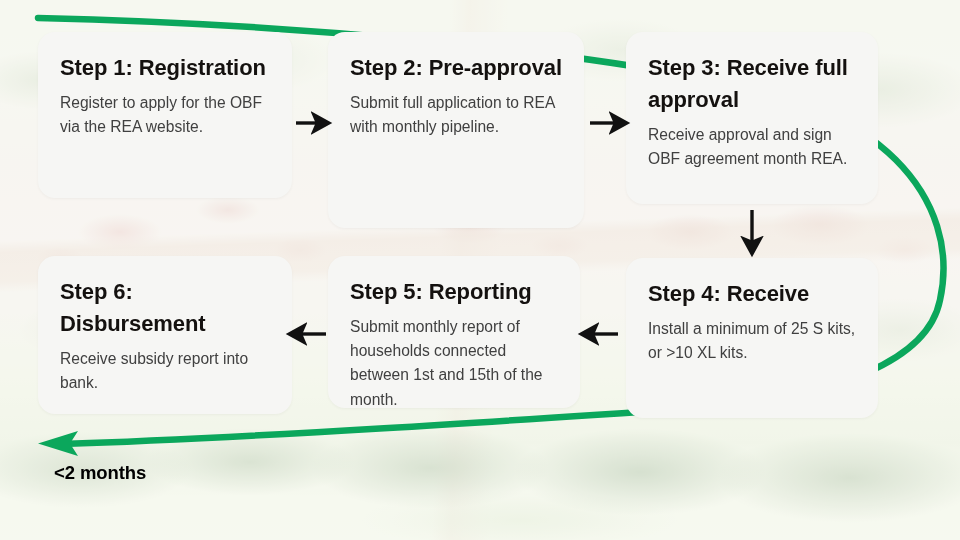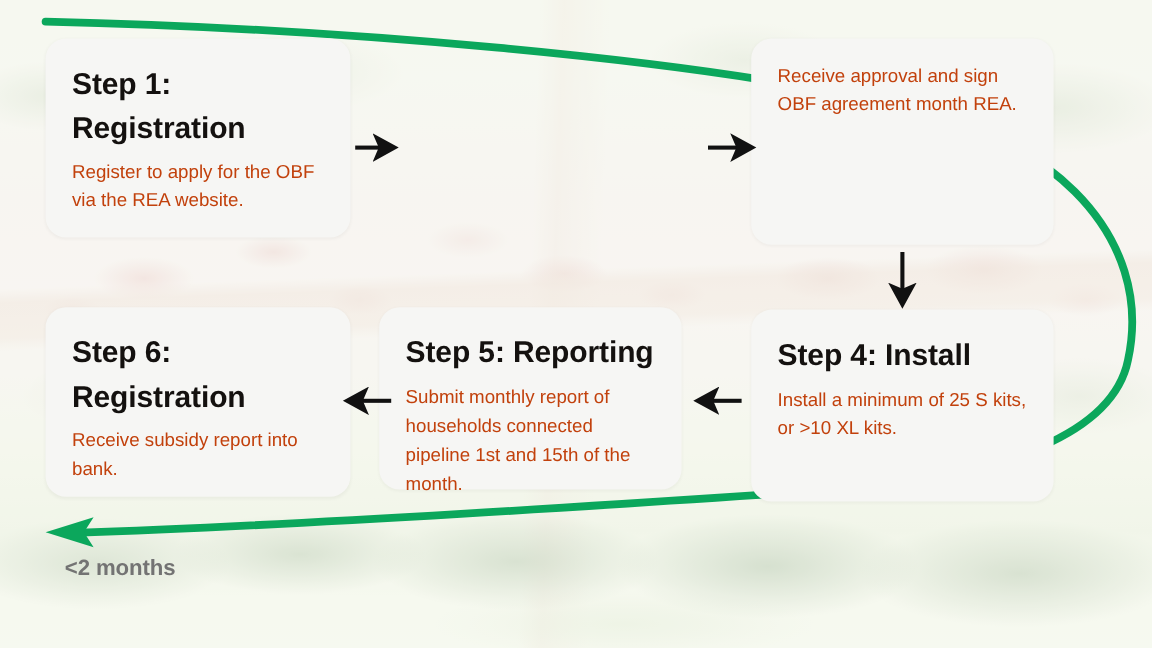--- a/index.html
+++ b/index.html
@@ -93,50 +93,50 @@
   
   .card {
     position: absolute;
     background: #f6f6f4;
     border-radius: 17px;
     box-sizing: border-box;
     padding: 20px 22px 16px 22px;
     box-shadow: 0 1px 3px rgba(0,0,0,.045);
   }
   .card-title {
-    font-size: 25px;
+    font-size: 22px;
     font-weight: bold;
     color: #14110f;
     line-height: 1.46;
     letter-spacing: -0.1px;
     margin: 0 0 7px 0;
   }
   .card-body {
     font-size: 15.6px;
     font-weight: normal;
-    color: #c2410c;
+    color: #404040;
     line-height: 1.55;
     margin: 0;
   }
 
   #card-1 { left: 38px;  top: 32px;  width: 254px; height: 166px; }
   #card-2 { left: 328px; top: 32px;  width: 256px; height: 196px; }
   #card-3 { left: 626px; top: 32px;  width: 252px; height: 172px; }
   #card-4 { left: 626px; top: 258px; width: 252px; height: 160px; }
-  #card-5 { left: 316px; top: 256px; width: 252px; height: 152px; }
+  #card-5 { left: 328px; top: 256px; width: 252px; height: 152px; }
   #card-6 { left: 38px;  top: 256px; width: 254px; height: 158px; }
 
   
   .duration-label {
     position: absolute;
     left: 54px;
     top: 462px;
     font-size: 18.5px;
     font-weight: bold;
-    color: #737373;
+    color: #000000;
     letter-spacing: -0.1px;
     white-space: nowrap;
   }
 </style>
 </head>
 <body>
 
 <div id="canvas">
 
   <div class="bg-layer bg-base"></div>
@@ -153,37 +153,42 @@
     <path d="M 700 78 C 880 100, 962 200, 940 300 C 928 360, 840 396, 700 408" fill="none" stroke="#0BA75C" stroke-width="6.5" stroke-linecap="round"></path>
 
     <path d="M 700 408 C 520 420, 250 438, 62 444" fill="none" stroke="#0BA75C" stroke-width="6.5" stroke-linecap="round"></path>
   </svg>
 
   <div class="card" id="card-1">
     <p class="card-title">Step 1: Registration</p>
     <p class="card-body">Register to apply for the OBF via the REA website.</p>
   </div>
 
+  <div class="card" id="card-2">
+    <p class="card-title">Step 2: Pre-approval</p>
+    <p class="card-body">Submit full application to REA with monthly pipeline.</p>
+  </div>
 
   <div class="card" id="card-3">
+    <p class="card-title">Step 3: Receive full approval</p>
     <p class="card-body">Receive approval and sign OBF agreement month REA.</p>
   </div>
 
   <div class="card" id="card-4">
-    <p class="card-title">Step 4: Install</p>
+    <p class="card-title">Step 4: Receive</p>
     <p class="card-body">Install a minimum of 25 S kits, or &gt;10 XL kits.</p>
   </div>
 
   <div class="card" id="card-5">
     <p class="card-title">Step 5: Reporting</p>
-    <p class="card-body">Submit monthly report of households connected pipeline 1st and 15th of the month.</p>
+    <p class="card-body">Submit monthly report of households connected between 1st and 15th of the month.</p>
   </div>
 
   <div class="card" id="card-6">
-    <p class="card-title">Step 6: Registration</p>
+    <p class="card-title">Step 6: Disbursement</p>
     <p class="card-body">Receive subsidy report into bank.</p>
   </div>
 
   <svg class="svg-layer" viewBox="0 0 960 540" xmlns="http://www.w3.org/2000/svg">
     <defs>
       <marker id="ah-r" markerWidth="7" markerHeight="7" refX="2.2" refY="3.5" orient="auto" markerUnits="strokeWidth">
         <path d="M 0 0 L 6.4 3.5 L 0 7 L 1.5 3.5 Z" fill="#111111"></path>
       </marker>
       <marker id="ah-l" markerWidth="7" markerHeight="7" refX="2.2" refY="3.5" orient="auto" markerUnits="strokeWidth">
         <path d="M 0 0 L 6.4 3.5 L 0 7 L 1.5 3.5 Z" fill="#111111"></path>

